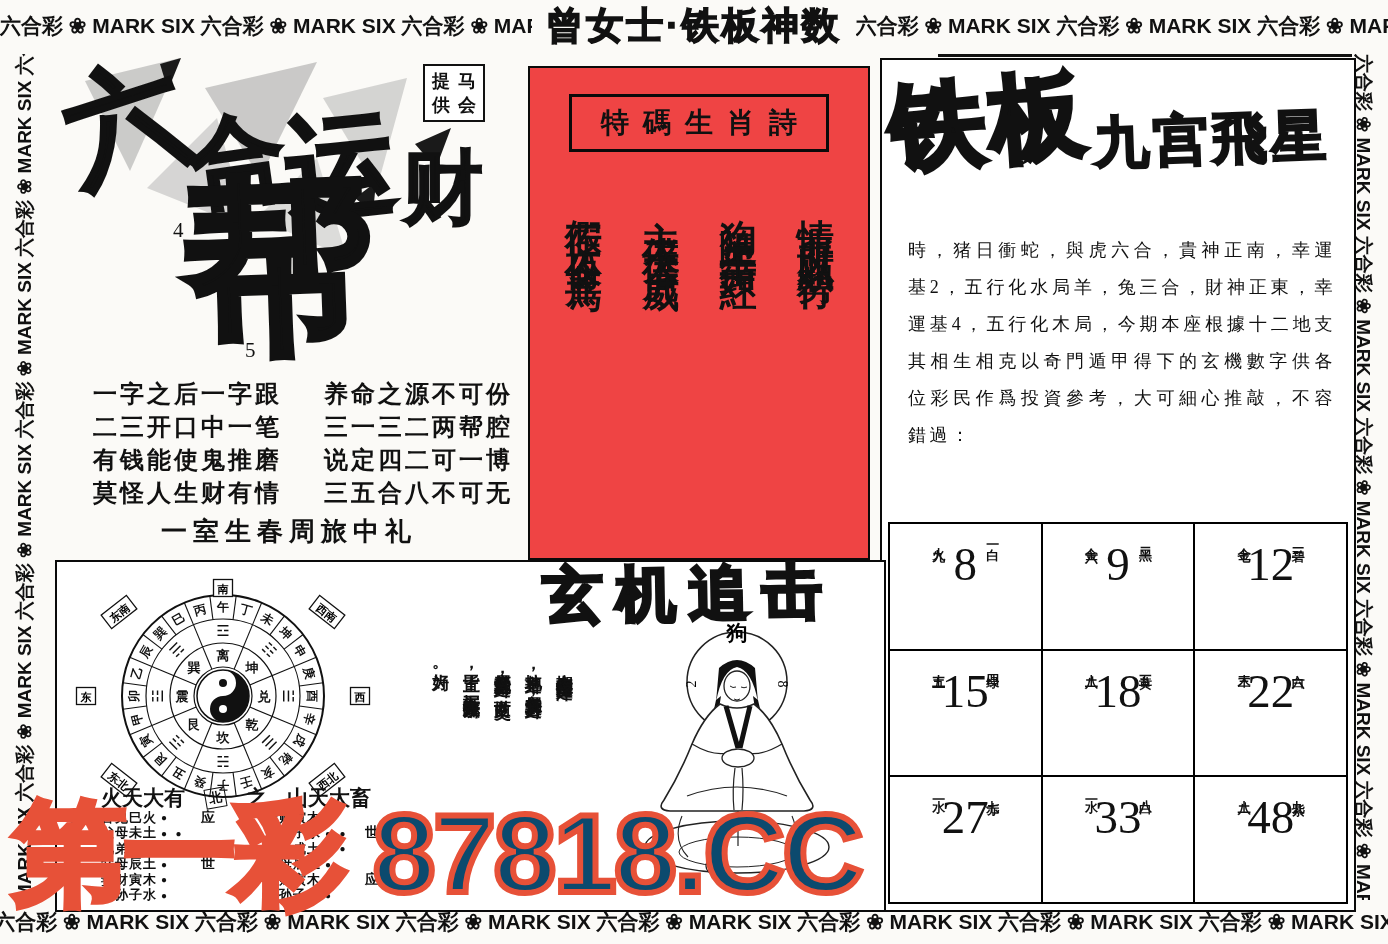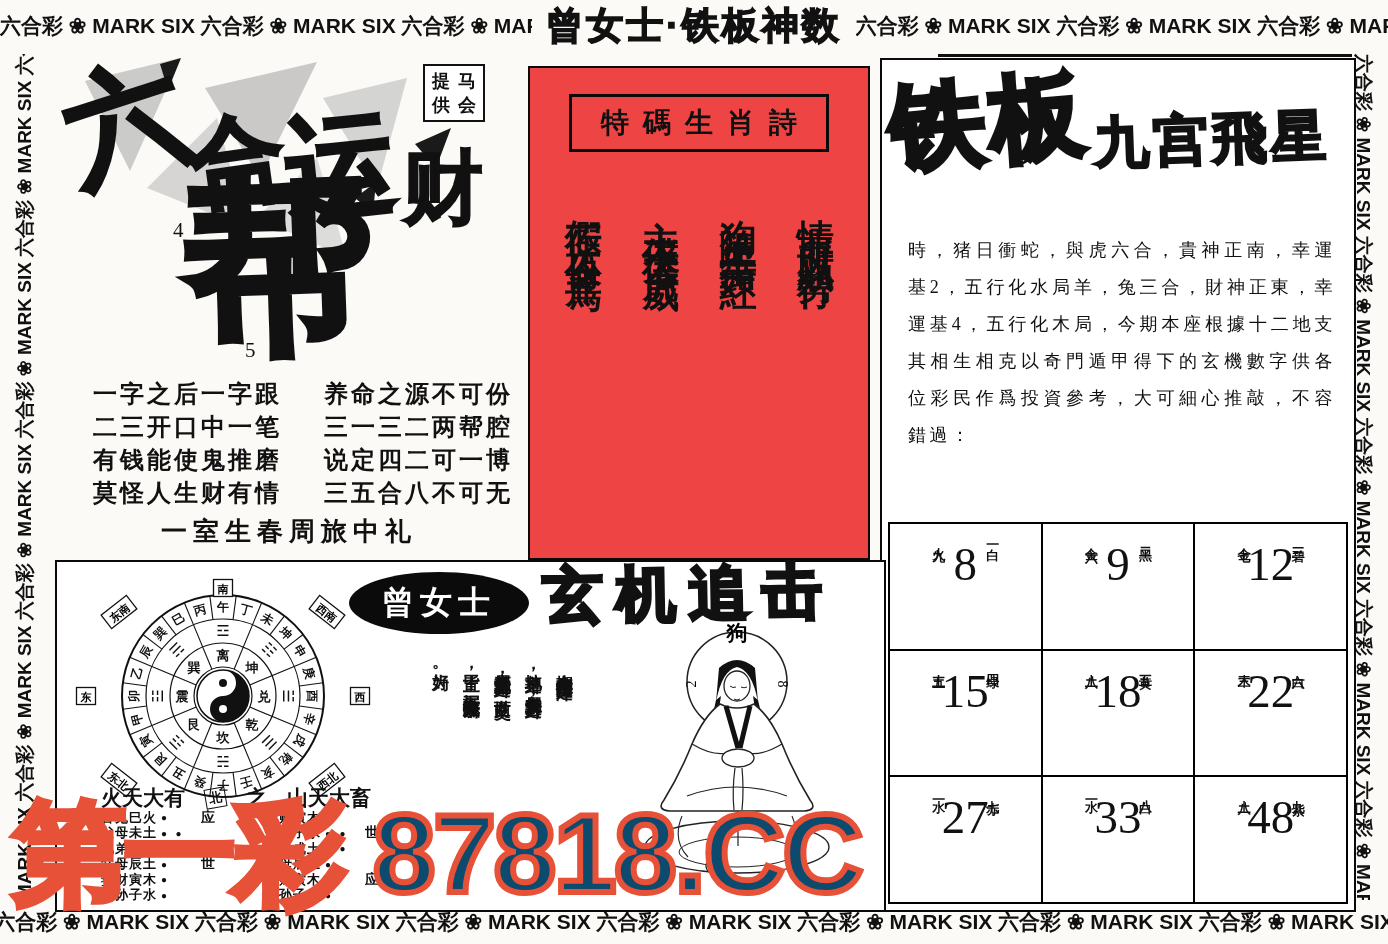--- a/index.html
+++ b/index.html
@@ -215,21 +215,20 @@
         <div class="np-labels">
             <span class="np-lab">土八</span>
             <span class="np-lab">九紫</span>
           </div>
         <div class="np-num">48</div>
       </div>
     </div>
   </div>
 
   <div class="mys-panel">
-    <div class="mys-badge">曾女士</div>
     <div class="mys-brush">玄机追击</div>
 
     <svg id="compass-svg" class="compass" width="300" height="228" viewBox="0 0 300 228">
       <circle cx="150" cy="118" r="26" fill="#fff" stroke="#111" stroke-width="1.5"></circle>
       <path d="M150,92 A26,26 0 0 1 150,144 A13,13 0 0 1 150,118 A13,13 0 0 0 150,92 Z" fill="#111"></path>
       <circle cx="150" cy="105" r="4" fill="#111"></circle>
       <circle cx="150" cy="131" r="4" fill="#fff"></circle>
     <circle cx="150" cy="118" r="101" fill="none" stroke="#111" stroke-width="2"></circle>
         <circle cx="150" cy="118" r="77" fill="none" stroke="#111" stroke-width="1.2"></circle>
         <circle cx="150" cy="118" r="53" fill="none" stroke="#111" stroke-width="1.2"></circle>

